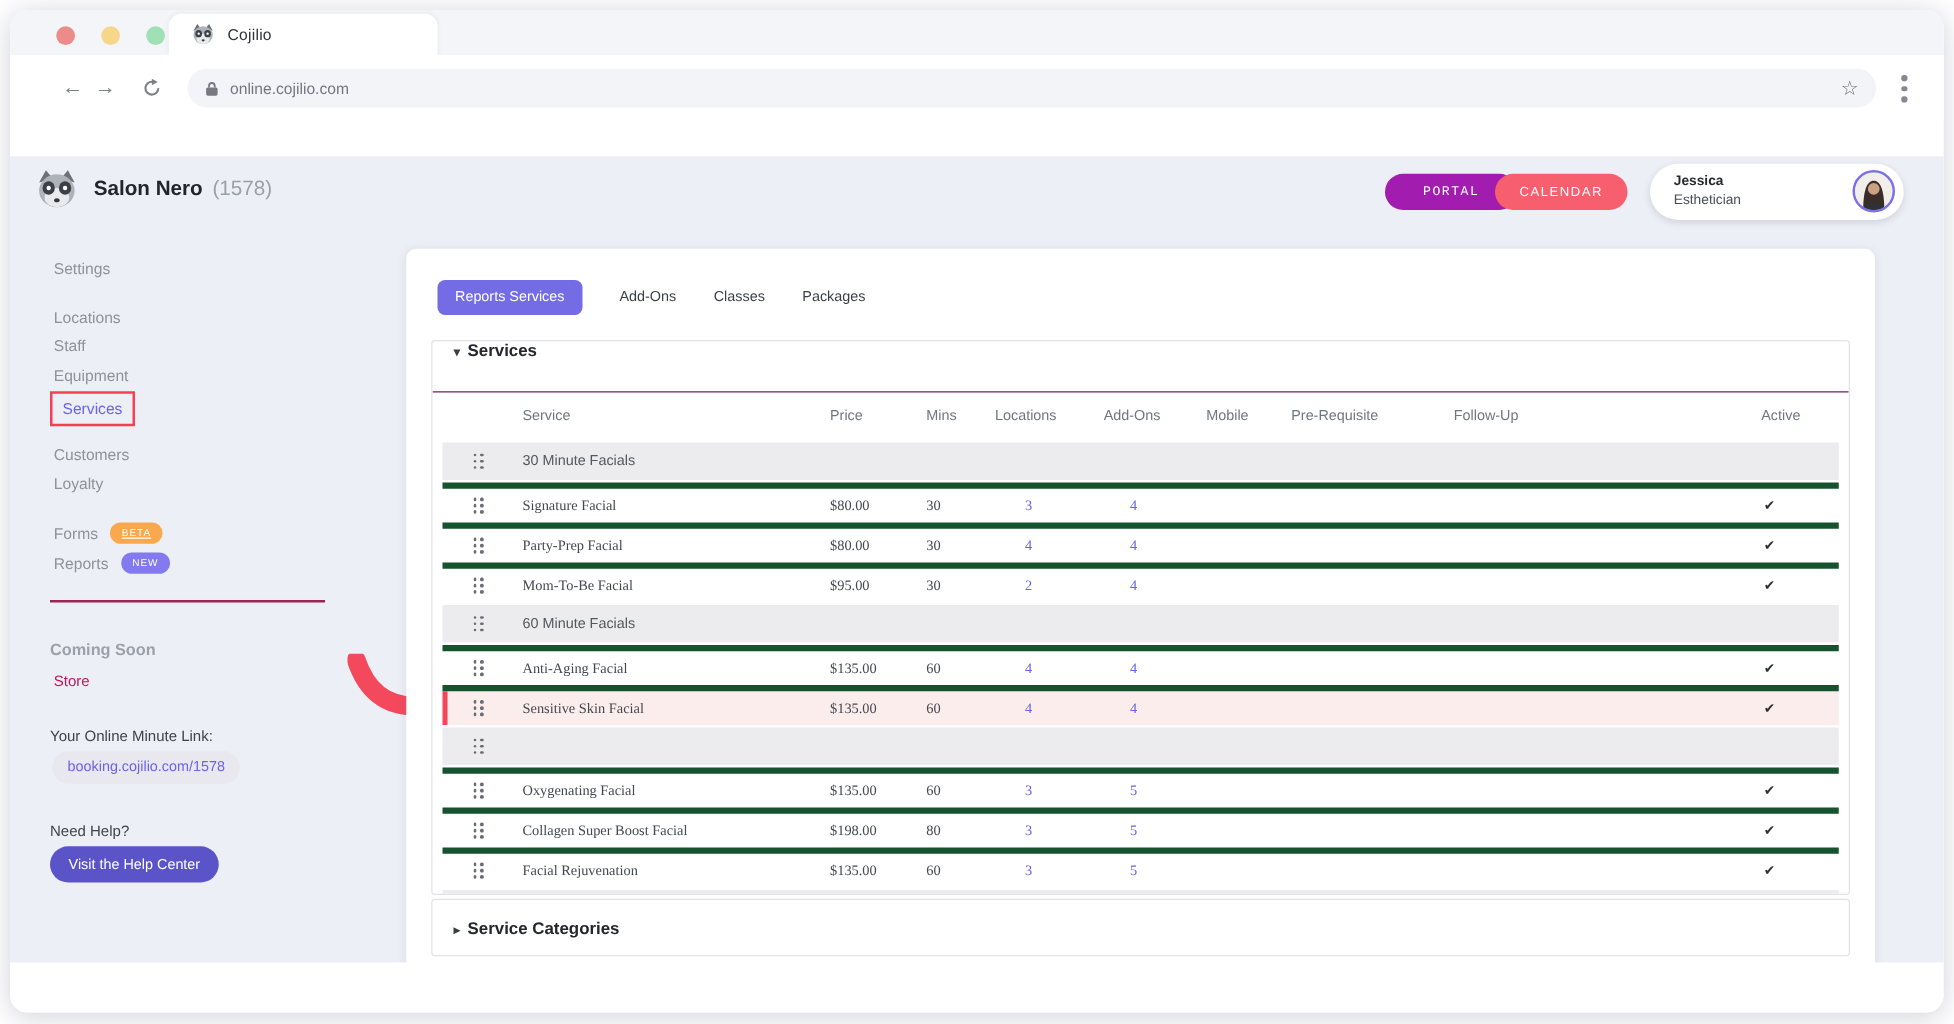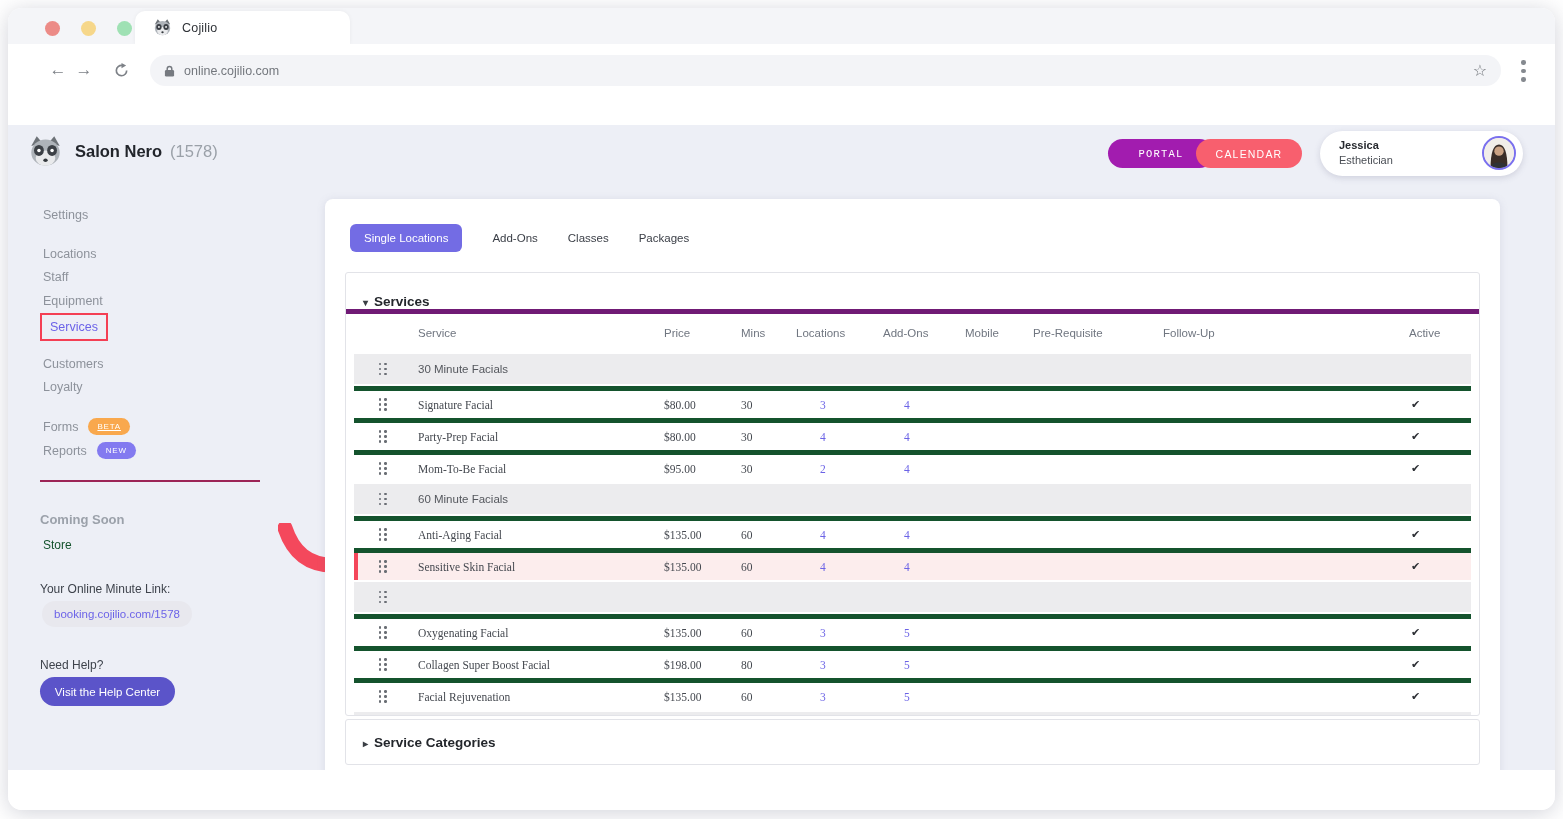--- a/index.html
+++ b/index.html
@@ -56,21 +56,21 @@
     border:2px solid #7a70ee; overflow:hidden; background:#f2eee9; }
 
   
   .side-item { position:absolute; left:35px; font-size:12.5px; color:#8d929b; display:flex; align-items:center; gap:10px; }
   .side-active { color:#6c63e8; border:2.5px solid #f43f54; padding:5px 8px; }
   .badge { font-size:8px; color:#fff; letter-spacing:.8px; padding:4px 9px; border-radius:9px; }
   .badge-beta { background:#f9a84d;text-decoration:underline; }
   .badge-new { background:#837af0; }
   .side-divider { position:absolute; left:32px; top:355px; width:220px; height:2px; background:#9c2456; }
   .coming-soon { position:absolute; left:32px; top:387px; font-size:13px; font-weight:bold; color:#9ba1aa; }
-  .store { position:absolute; left:35px; top:413px; font-size:12px; color:#14532d; }
+  .store { position:absolute; left:35px; top:413px; font-size:12px; color:#be185d; }
   .booking-label { position:absolute; left:32px; top:457px; font-size:12px; color:#3e434c; }
   .booking-pill { position:absolute; left:34px; top:476px; width:150px; height:26px; background:#e8e8ee;
     border-radius:13px; display:flex; align-items:center; justify-content:center; font-size:11.5px; color:#6c63e8; }
   .help-label { position:absolute; left:32px; top:533px; font-size:12px; color:#3e434c; }
   .help-btn { position:absolute; left:32px; top:552px; width:135px; height:29px; background:#5b54c9;
     border:none; border-radius:15px; color:#fff; font-size:11.5px; font-family:inherit; }
 
   .annot-arrow { position:absolute; left:270px; top:398px; width:95px; height:60px; }
 
   
@@ -79,21 +79,21 @@
   .tabs { position:absolute; left:25px; top:25px; display:flex; align-items:center; gap:30px; }
   .tab-item { font-size:11.5px; color:#3a3e46; }
   .tab-item.active { background:#736ce4; color:#fff; padding:8px 14px; border-radius:6px; }
 
   .panel { position:absolute; left:20px; width:1135px; background:#fff;
     border:1px solid #e2e3e8; border-radius:3px; }
   .panel-services { top:73px; height:444px; overflow:hidden; }
   .panel-cats { top:520px; height:46px; display:flex; align-items:center; }
   .panel-title { font-size:13.5px; font-weight:bold; color:#24272c; }
   .panel-title .tri { font-size:10px; color:#3a3e44; margin-right:6px; }
-  .svc-title-row { height:41px; border-bottom:5px solid #701a75; display:flex; align-items:flex-end; padding-left:17px; }
+  .svc-title-row { height:41px; border-bottom:1px solid #701a75; display:flex; align-items:flex-start; padding-left:17px; }
   .panel-cats .panel-title { padding-left:17px; }
 
   .table { margin:0 8px; }
   .thead, .trow { display:grid;
     grid-template-columns:64px 246px 77px 55px 87px 82px 68px 130px 246px 1fr;
     align-items:center; }
   .thead { height:38px; font-size:11.5px; color:#707680; }
   .trow { position:relative; font-size:11.5px; color:#44484f; }
   .trow.svc { height:32px; border-top:5px solid #14532d;font-family:Liberation Serif, serif; }
   .trow.group { height:30px; background:#ececee; color:#54575d; margin:2px 0; border:none; }
@@ -226,21 +226,21 @@
     <span class="help-label">Need Help?</span>
     <button class="help-btn">Visit the Help Center</button>
 
     <svg class="annot-arrow" viewBox="0 0 95 58">
       <path d="M7,4 C15,28 30,41 55,41" fill="none" stroke="#f4485c" stroke-width="15" stroke-linecap="round"></path>
       <polygon points="52,23 52,58 90,41" fill="#f4485c"></polygon>
     </svg>
 
     <div class="card">
       <div class="tabs">
-        <span class="tab-item active">Single Locations</span>
+        <span class="tab-item active">Reports Services</span>
         <span class="tab-item">Add-Ons</span>
         <span class="tab-item">Classes</span>
         <span class="tab-item">Packages</span>
       </div>
 
       <div class="panel panel-services">
         <div class="svc-title-row">
           <span class="panel-title"><span class="tri">▾</span><span>Services</span></span>
         </div>
         <div class="table">

